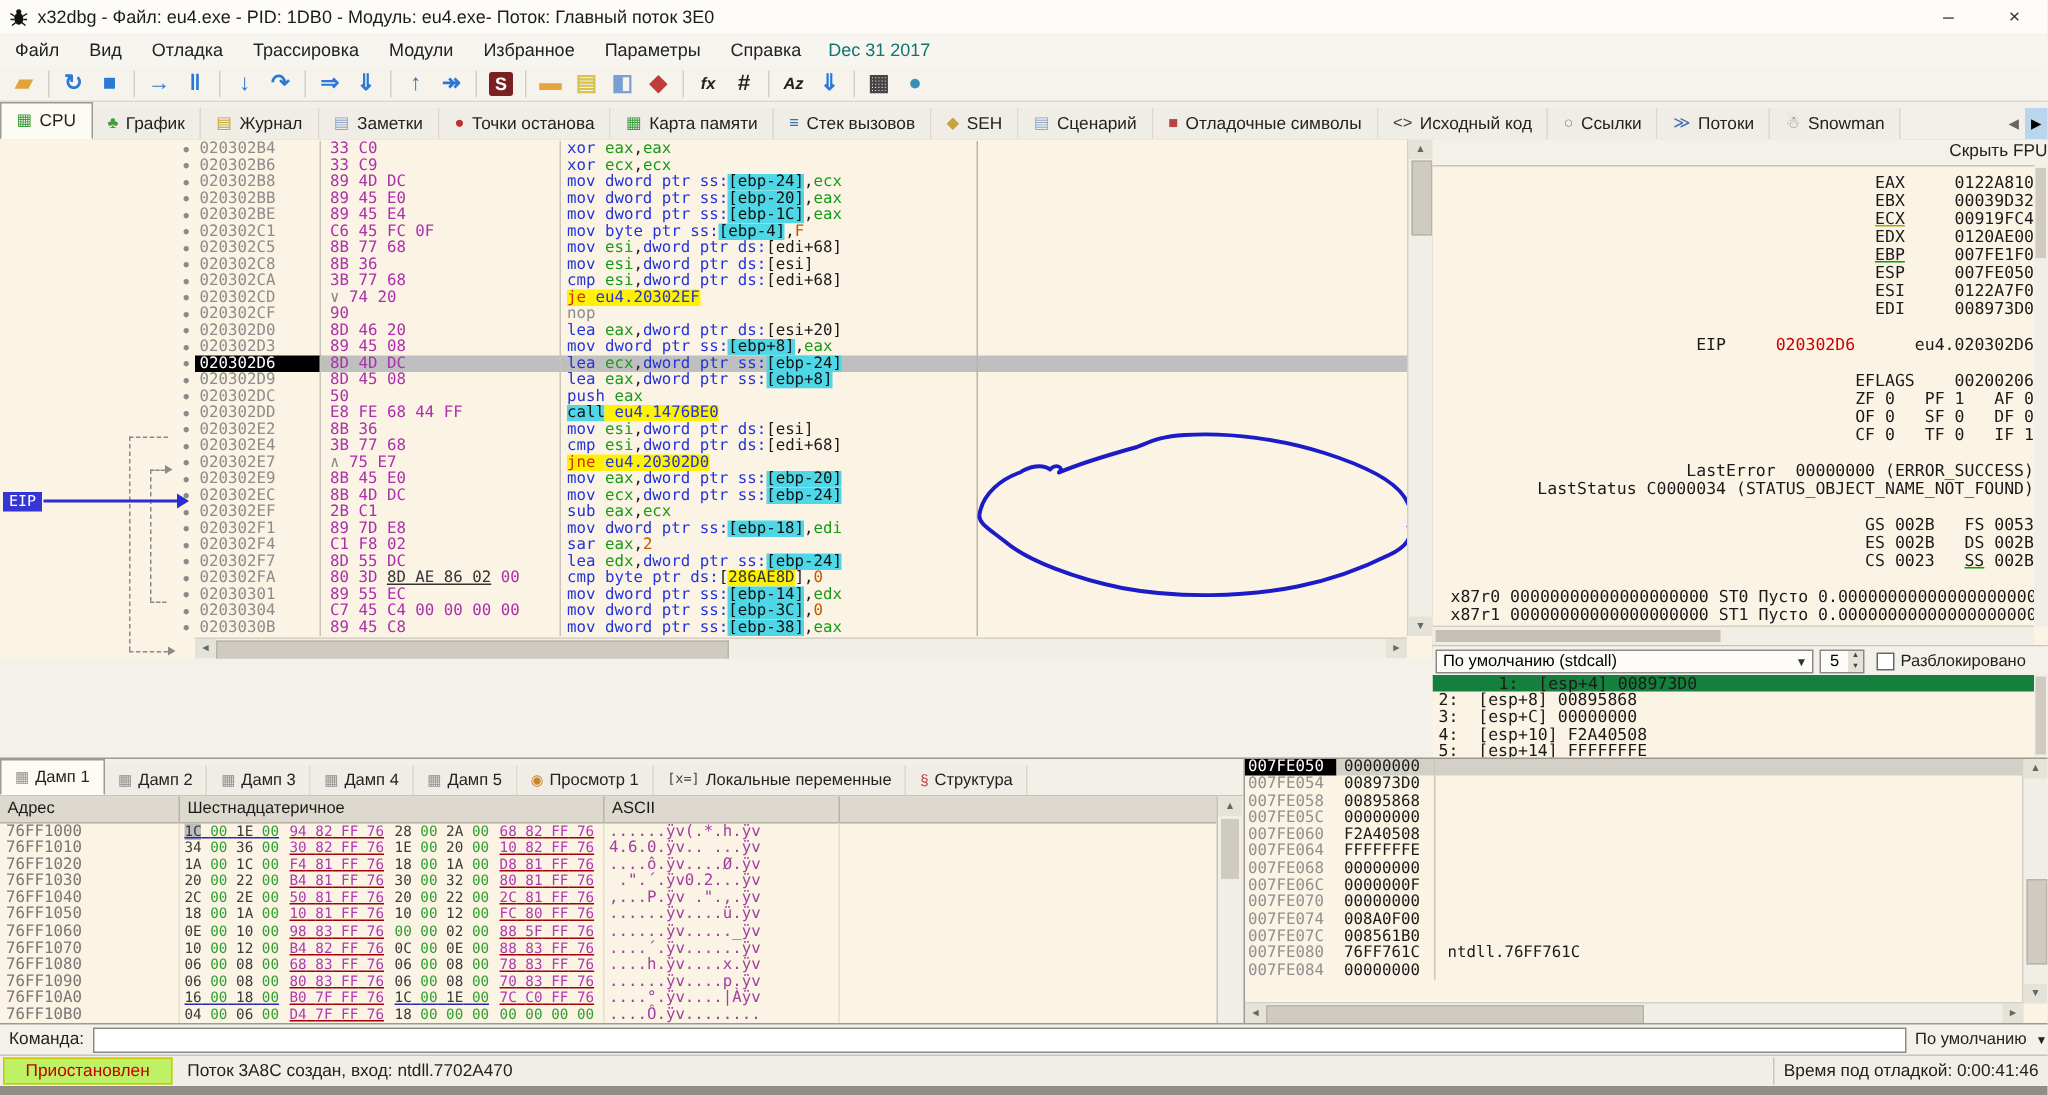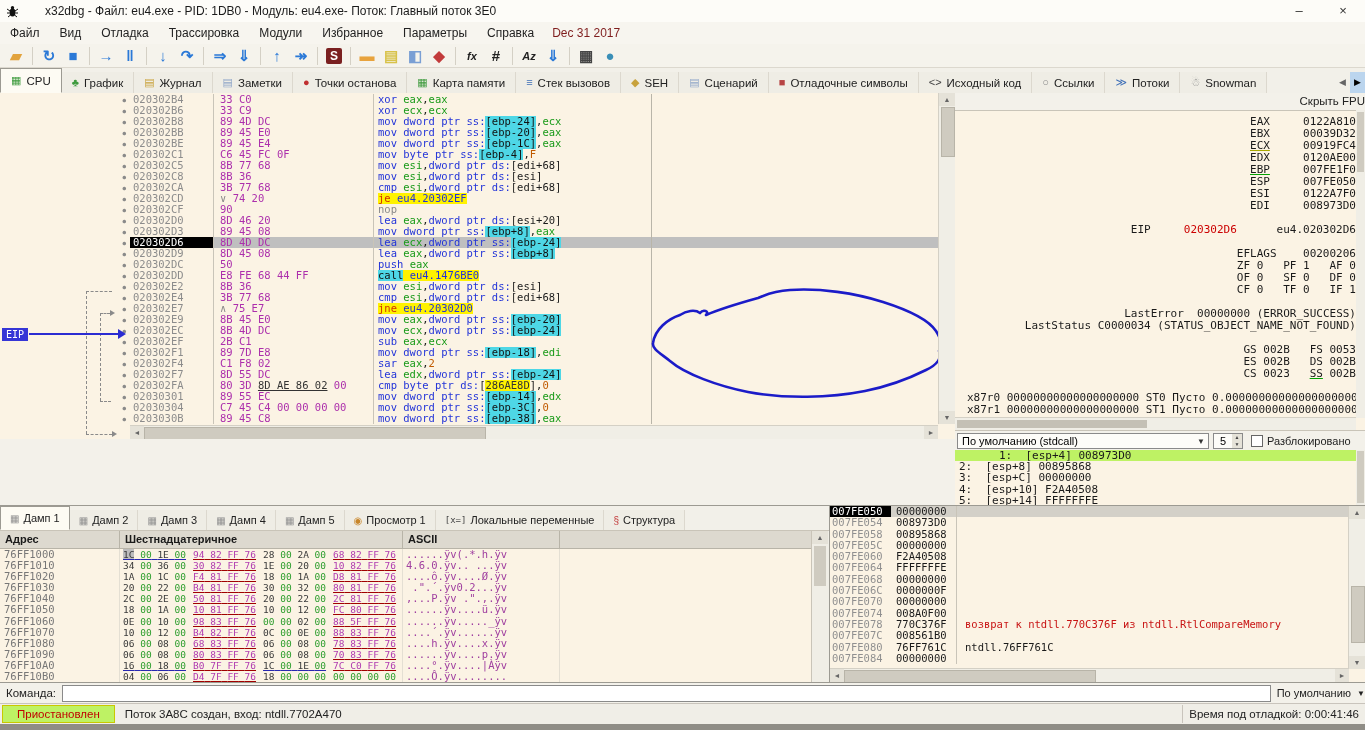--- a/index.html
+++ b/index.html
@@ -2,31 +2,31 @@
 <html><head>
 <meta charset="utf-8">
 <style>
   html,body{margin:0;padding:0;}
   body{width:1365px;height:730px;overflow:hidden;background:#E8E5DD;
        font-family:"Liberation Sans",sans-serif;position:relative;}
   #app{position:absolute;inset:0;background:#F3F1EA;}
 
   
   .titlebar{position:absolute;left:0;top:0;width:1365px;height:22px;background:#FDFCF8;
-            border-bottom:1px solid #E3E0D8;display:flex;align-items:center;gap:20px;}
+            border-bottom:1px solid #E3E0D8;display:flex;align-items:center;}
   .bug{margin:0 6px 0 6px;display:inline-flex;}
   .title{font-size:12px;color:#1b1b1b;white-space:nowrap;}
   .winbtns{margin-left:auto;display:flex;}
   .wbtn{width:44px;height:21px;text-align:center;line-height:20px;font-size:13px;color:#333;}
 
   
   .menubar{position:absolute;left:0;top:22px;width:1365px;height:22px;background:#F7F5EF;
            display:flex;align-items:center;font-size:12px;color:#222;}
   .mitem{padding:3px 10px;white-space:nowrap;}
-  .mdate{color:#7f1d1d;padding-left:8px;}
+  .mdate{color:#0f766e;padding-left:8px;}
 
   
   .toolbar{position:absolute;left:0;top:44px;width:1365px;height:24px;background:#F5F3EC;
            border-bottom:1px solid #DCD8CE;display:flex;align-items:center;padding-left:4px;box-sizing:border-box;}
   .ticon{width:24px;height:20px;text-align:center;line-height:20px;font-size:15px;font-weight:bold;display:inline-block;}
   .ticon.badge{width:16px;height:16px;line-height:16px;margin:0 4px;font-size:12px;border-radius:2px;}
   .ticon.small-text{font-size:11px;font-style:italic;}
   .tsep{width:1px;height:18px;background:#D4D0C5;margin:0 4px;}
 
   
@@ -109,35 +109,35 @@
   .ccselect .caret{margin-left:auto;font-size:8px;padding-right:3px;color:#333;}
   .ccspin{width:30px;height:16px;margin-left:4px;background:#FDFCF8;border:1px solid #8A8A8A;
           font-size:11px;display:flex;box-sizing:border-box;}
   .ccspin .num{flex:1;text-align:center;line-height:14px;}
   .ccspin .btns{width:10px;display:flex;flex-direction:column;font-size:5px;line-height:7px;text-align:center;background:#E5E2D8;color:#444;}
   .ccchk{display:flex;align-items:center;margin-left:8px;font-size:11px;color:#222;}
   .ccchk .box{width:10px;height:10px;border:1px solid #666;background:#fff;margin-right:4px;}
   .args{position:absolute;left:0;top:19px;right:9px;bottom:0;overflow:hidden;}
   .argrow{height:11.2px;line-height:11.2px;font-family:"DejaVu Sans Mono",monospace;font-size:11px;
           color:#1a1a1a;white-space:pre;padding-left:4px;}
-  .argrow.sel{background:#bef264;padding-left:44px;}
+  .argrow.sel{background:#15803d;padding-left:44px;}
   .argvscroll{position:absolute;right:0;top:19px;width:9px;bottom:0;background:#F0EEE6;}
   .argvthumb{position:absolute;left:1px;top:1px;width:7px;height:52px;background:#CFCBC0;}
 
   
   .dump{position:absolute;left:0;top:505px;width:829px;height:177px;background:#FBF3E4;
         border-top:1px solid #9C9A92;box-sizing:border-box;overflow:hidden;}
   .dumptabs{height:24px;display:flex;align-items:flex-end;background:#F2F0E9;border-bottom:1px solid #C9C4B8;}
   .dtab{height:20px;display:flex;align-items:center;padding:0 9px;font-size:11px;color:#222;
         border-right:1px solid #DCD8CE;background:#EFEDE5;white-space:nowrap;}
   .dtab.active{background:#FDFBF3;border:1px solid #9C9A92;border-bottom:1px solid #FDFBF3;height:22px;}
   .dticn{margin-right:4px;font-size:10px;}
   .dticn.txt{font-size:9px;font-family:"DejaVu Sans Mono",monospace;}
   .dumphead{height:17px;display:flex;background:#DDD9CF;border-bottom:1px solid #B8B4A8;
-            font-size:11px;font-weight:bold;color:#1a1a1a;line-height:16px;}
+            font-size:11px;font-weight:normal;color:#1a1a1a;line-height:16px;}
   .dh{box-sizing:border-box;border-right:1px solid #B8B4A8;padding-left:5px;}
   .dh1{width:120px;}.dh2{width:283px;}.dh3{width:157px;}.dhf{flex:1;border-right:none;}
   .dhs{width:17px;background:#E5E2D8;text-align:center;font-size:7px;color:#666;border-left:1px solid #B8B4A8;}
   .durow{display:flex;height:11.1px;line-height:11.1px;font-family:"DejaVu Sans Mono",monospace;white-space:pre;}
   .dua{width:120px;box-sizing:border-box;padding-left:4px;color:#777;font-size:10.5px;border-right:1px solid #E4DFD3;}
   .duhex{width:283px;box-sizing:border-box;display:flex;padding-left:3px;font-size:9.5px;border-right:1px solid #E4DFD3;}
   .grp{margin-right:7px;text-align:right;}
   .grp.p{text-decoration:underline;text-decoration-color:#A00000;}
   .grp.bu{text-decoration:underline;text-decoration-color:#2828B0;}
   .db.z{color:#2E9E2E}.db.d{color:#3a3a3a}.db.p{color:#B03BB0}
@@ -506,21 +506,20 @@
         <div class="srow sel"><span class="sa">007FE050</span><span class="sv">00000000</span><span class="sc "></span></div>
         <div class="srow"><span class="sa">007FE054</span><span class="sv">008973D0</span><span class="sc "></span></div>
         <div class="srow"><span class="sa">007FE058</span><span class="sv">00895868</span><span class="sc "></span></div>
         <div class="srow"><span class="sa">007FE05C</span><span class="sv">00000000</span><span class="sc "></span></div>
         <div class="srow"><span class="sa">007FE060</span><span class="sv">F2A40508</span><span class="sc "></span></div>
         <div class="srow"><span class="sa">007FE064</span><span class="sv">FFFFFFFE</span><span class="sc "></span></div>
         <div class="srow"><span class="sa">007FE068</span><span class="sv">00000000</span><span class="sc "></span></div>
         <div class="srow"><span class="sa">007FE06C</span><span class="sv">0000000F</span><span class="sc "></span></div>
         <div class="srow"><span class="sa">007FE070</span><span class="sv">00000000</span><span class="sc "></span></div>
         <div class="srow"><span class="sa">007FE074</span><span class="sv">008A0F00</span><span class="sc "></span></div>
-        <div class="srow"><span class="sa">007FE078</span><span class="sv">770C376F</span><span class="sc red">возврат к ntdll.770C376F из ntdll.RtlCompareMemory</span></div>
         <div class="srow"><span class="sa">007FE07C</span><span class="sv">008561B0</span><span class="sc "></span></div>
         <div class="srow"><span class="sa">007FE080</span><span class="sv">76FF761C</span><span class="sc ">ntdll.76FF761C</span></div>
         <div class="srow"><span class="sa">007FE084</span><span class="sv">00000000</span><span class="sc "></span></div>
       </div>
     <div class="stackvscroll">
       <span class="sarrow">▲</span>
       <div class="stackvthumb"></div>
       <span class="sarrow" style="position:absolute;bottom:0;">▼</span>
     </div>
     <div class="stackhscroll">

